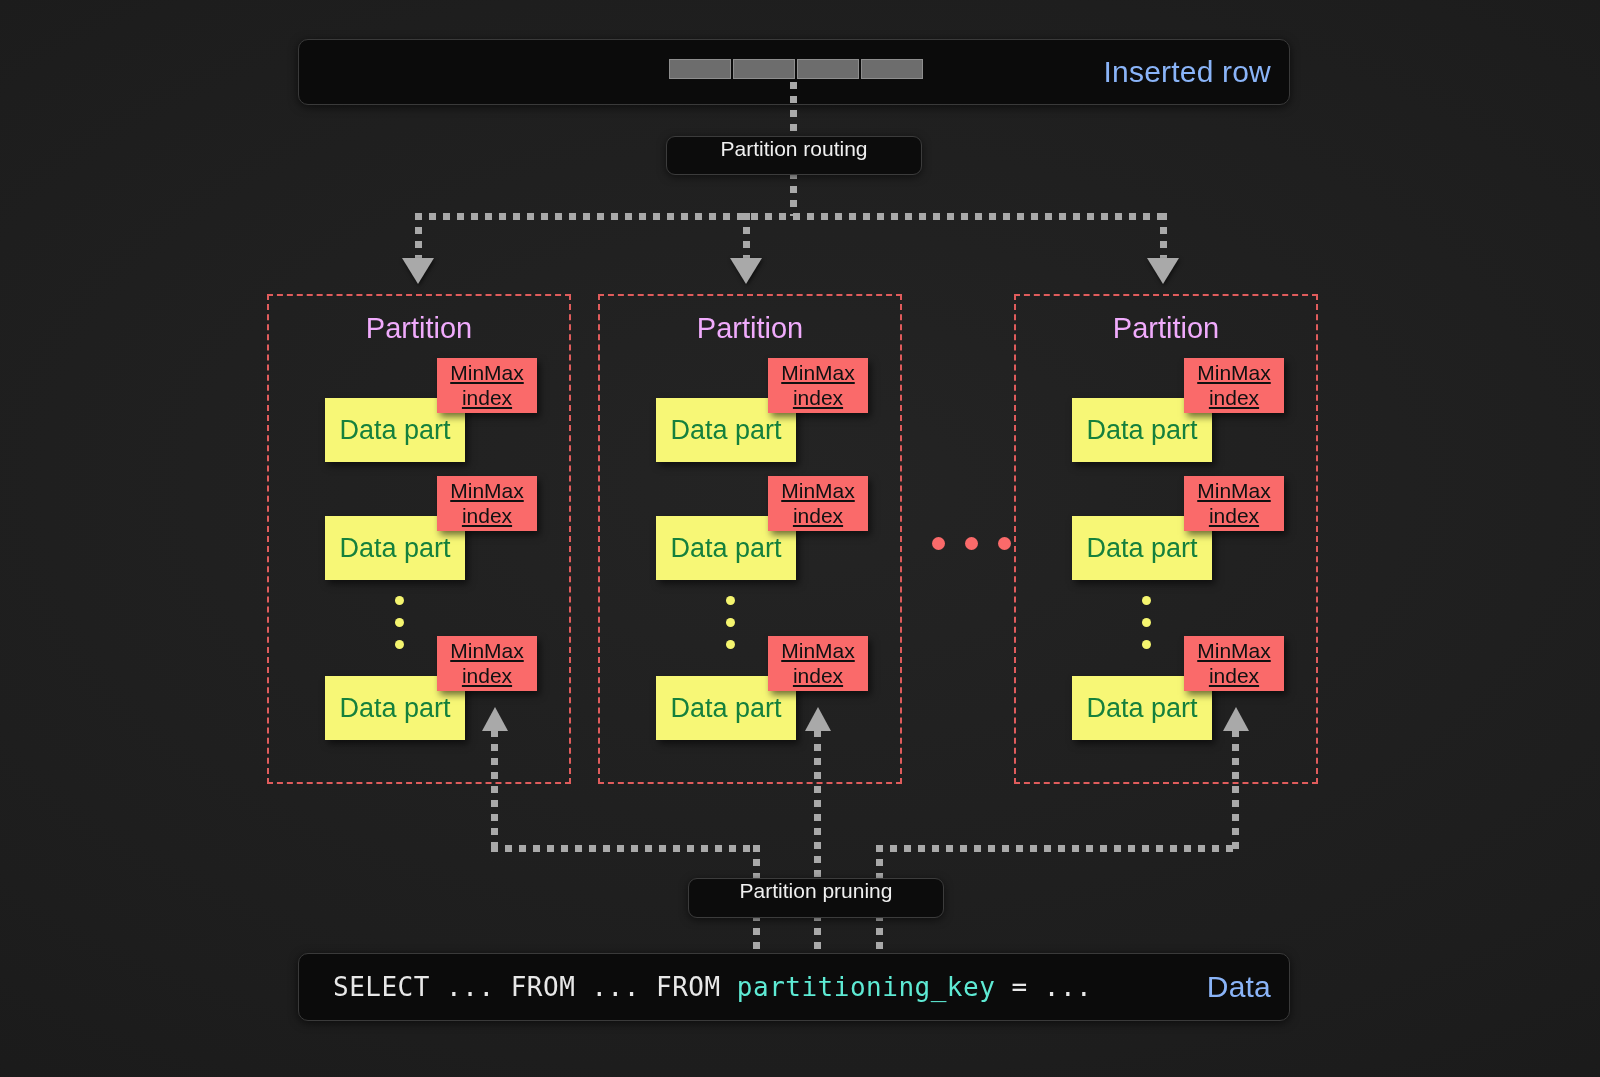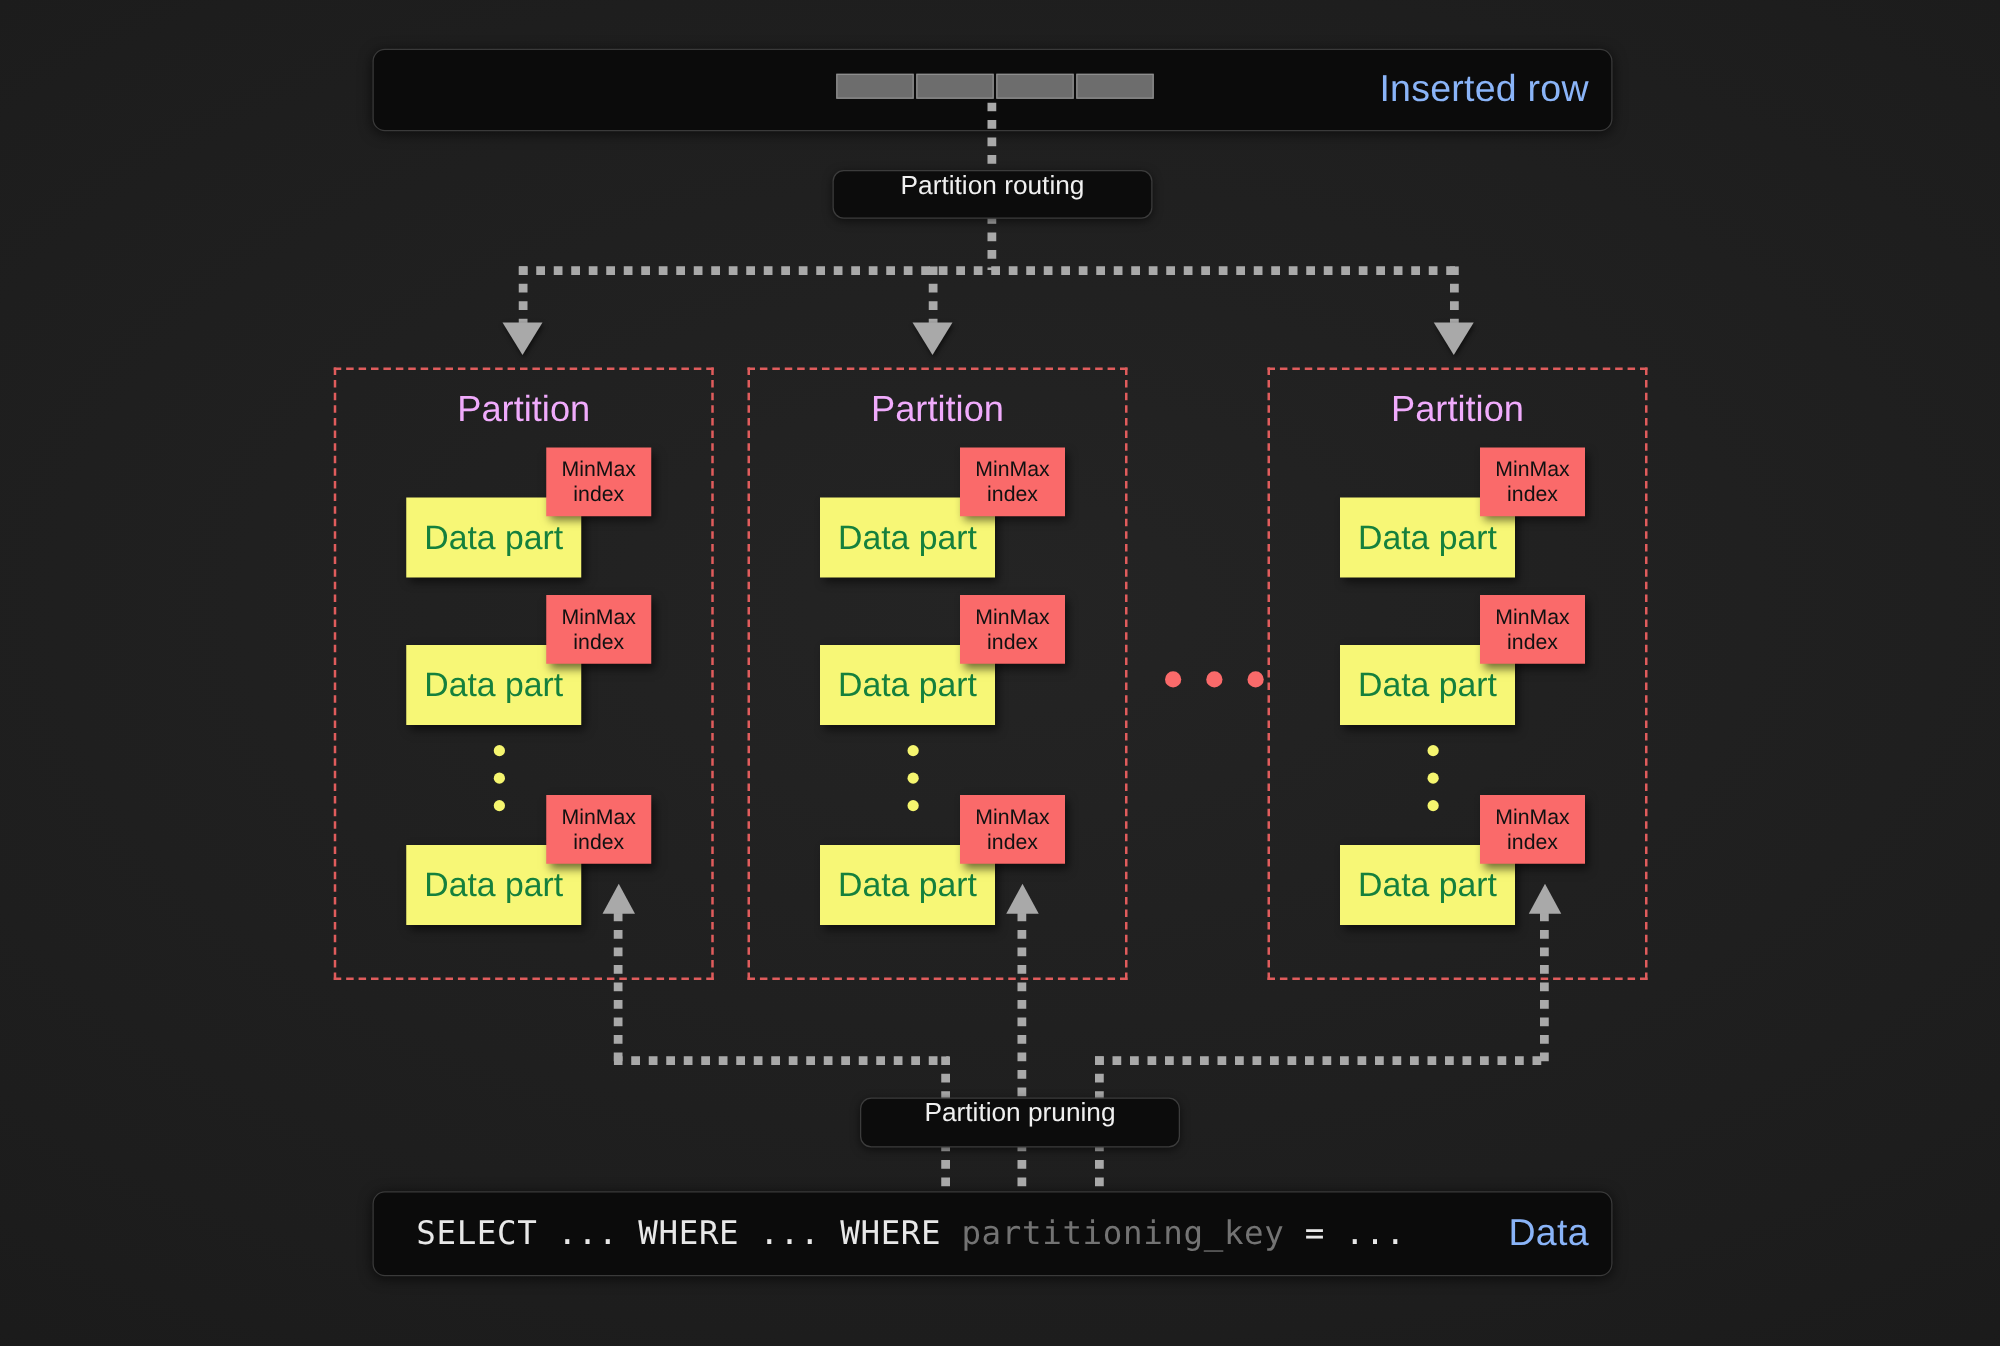--- a/index.html
+++ b/index.html
@@ -65,21 +65,21 @@
     position: absolute;
     left: 34px;
     top: 50%;
     transform: translateY(-50%);
     font-family: "DejaVu Sans Mono", monospace;
     font-size: 26px;
     color: #e8e8e8;
     white-space: pre;
     letter-spacing: .5px;
   }
-  #query-text .key { color: #737373; }
+  #query-text .key { color: #5eead4; }
 
   
   .pill {
     position: absolute;
     background: #0c0c0c;
     border: 1px solid #3c3c3c;
     border-radius: 9px;
     color: #f0f0f0;
     font-size: 21px;
     display: flex;
@@ -138,32 +138,33 @@
     display: flex;
     align-items: center;
     justify-content: center;
     box-shadow: 3px 4px 7px rgba(0,0,0,.55);
     z-index: 2;
   }
   .minmax-index {
     position: absolute;
     left: 112px;
     top: 0;
-    width: 84px;
+    width: 100px;
     height: 55px;
     background: #fa6a6a;
     color: #111;
-    font-size: 17px;
+    font-size: 21px;
     line-height: 1.15;
     text-align: center;
     display: flex;
     align-items: center;
     justify-content: center;
     box-shadow: 3px 4px 7px rgba(0,0,0,.55);
     z-index: 3;
+    text-decoration: underline;
   }
 
   
   .vdots {
     position: absolute;
     left: 126px;
     top: 300px;
     display: flex;
     flex-direction: column;
     gap: 13px;
@@ -404,17 +405,17 @@
 
   <div class="pill" id="partition-pruning-box">
     <span>Partition pruning</span>
   </div>
 
   <div class="dotv" style="left:743px; top:914px; height:42px;"></div>
   <div class="dotv" style="left:804px; top:914px; height:42px;"></div>
   <div class="dotv" style="left:866px; top:914px; height:42px;"></div>
 
   <div class="bar" id="query-bar">
-    <div id="query-text"><span>SELECT ... WHERE ... WHERE </span><span class="key">partitioning_key</span><span> = ...</span></div>
+    <div id="query-text"><span>SELECT ... FROM ... FROM </span><span class="key">partitioning_key</span><span> = ...</span></div>
     <div class="bar-right-label">Data</div>
   </div>
 
 </div>
 
 </body></html>

